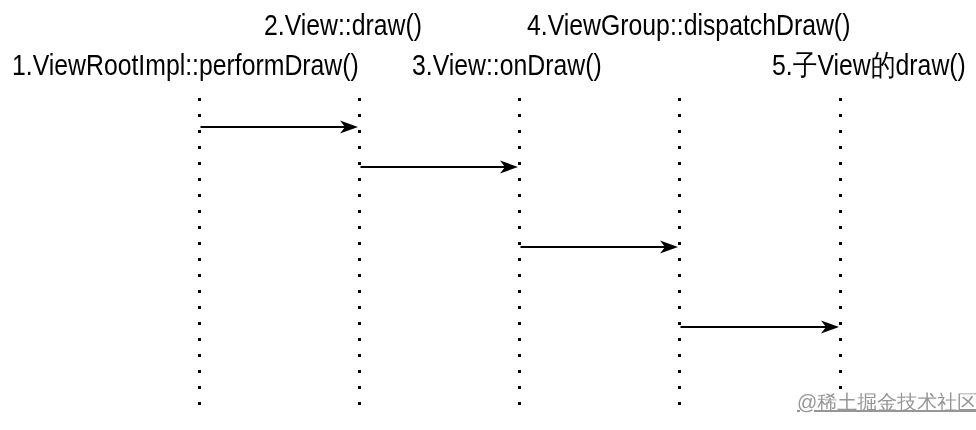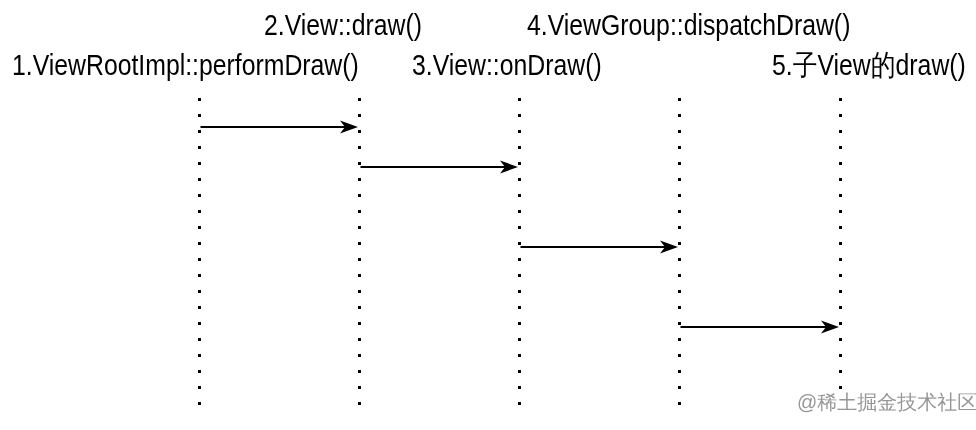--- a/index.html
+++ b/index.html
@@ -29,20 +29,21 @@
     transform: scaleX(0.855);
     transform-origin: 0 0;
   }
   .watermark {
     position: absolute;
     left: 797px;
     top: 390px;
     font-size: 20px;
     line-height: 1.2;
     white-space: nowrap;
+    text-decoration: underline;
   }
 </style>
 </head>
 <body>
 
 <div id="canvas" style="background: rgb(255, 255, 255);">
   <svg id="diagram-svg" width="976" height="430" viewBox="0 0 976 430">
       <line x1="199.5" x2="199.5" y1="98" y2="405" stroke="#000000" stroke-width="3" stroke-dasharray="3 13"></line>
       <line x1="359.5" x2="359.5" y1="98" y2="405" stroke="#000000" stroke-width="3" stroke-dasharray="3 13"></line>
       <line x1="519.5" x2="519.5" y1="98" y2="405" stroke="#000000" stroke-width="3" stroke-dasharray="3 13"></line>

